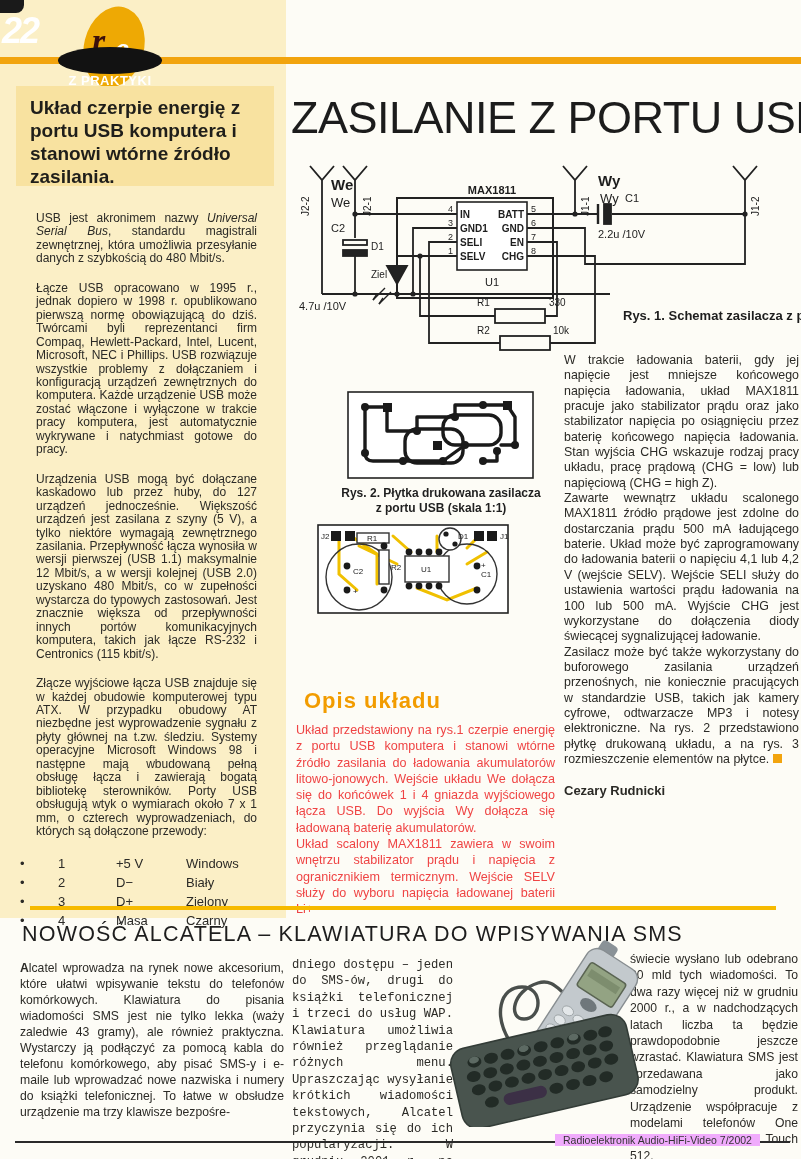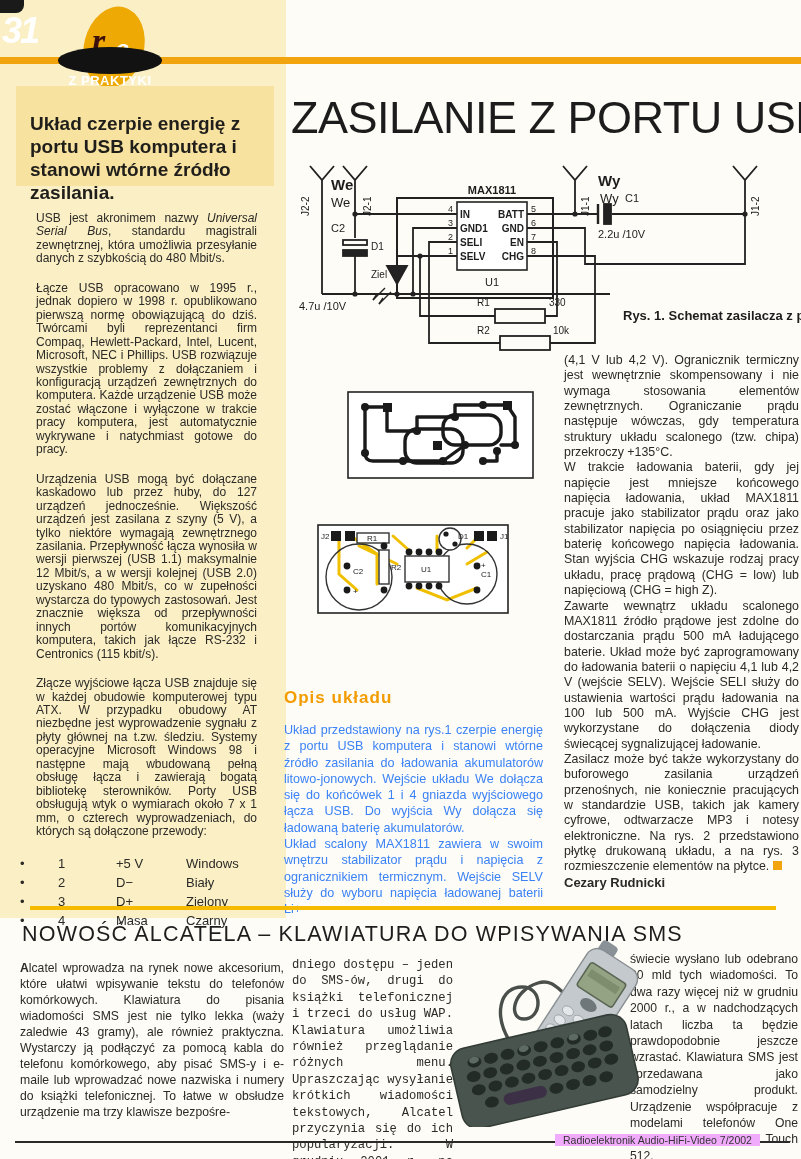--- a/index.html
+++ b/index.html
@@ -9,39 +9,39 @@
   
   #left-panel{left:0;top:0;width:286px;height:918px;background:#fbefc6;}
   #corner-mark{left:0;top:0;width:24px;height:13px;background:#1a1a1a;border-bottom-right-radius:8px;}
   #page-number{left:2px;top:10px;font-size:36px;font-weight:bold;font-style:italic;color:#ffffff;letter-spacing:-2px;}
   #accent-bar{left:0;top:57px;width:801px;height:7px;background:#f2a40e;}
   #logo-ellipse{left:84px;top:6px;width:60px;height:82px;background:#eea904;border-radius:50%;transform:rotate(14deg);}
   #logo-r{left:92px;top:22px;font-family:"Liberation Serif",serif;font-weight:bold;font-style:italic;font-size:34px;color:#3c100c;}
   #logo-e{left:114px;top:30px;font-family:"Liberation Serif",serif;font-weight:bold;font-style:italic;font-size:34px;color:#fff;}
   #badge{left:58px;top:47px;width:104px;height:27px;background:#121212;border-radius:50%;display:flex;align-items:center;justify-content:center;}
   #badge span{color:#fff;font-size:13px;font-weight:bold;letter-spacing:.5px;margin-top:40px;}
-  #lead-box{left:16px;top:86px;width:258px;height:100px;background:#f8e2a0;padding:26px 8px 0 14px;box-sizing:border-box;}
+  #lead-box{left:16px;top:86px;width:258px;height:100px;background:#f8e2a0;padding:10px 8px 0 14px;box-sizing:border-box;}
   #lead-box div{font-size:19px;line-height:23px;font-weight:bold;color:#1f1e1a;}
   
   #left-col{left:20px;top:196px;width:253px;color:#2b2a26;}
   #left-col p{margin:16px;font-size:12px;line-height:13.45px;text-align:justify;}
   .pinlist{margin-top:10px;font-size:13px;line-height:19px;color:#2b2a26;}
   .pinrow{display:flex;}
   .pinrow .b{width:38px;}
   .pinrow .n{width:58px;}
   .pinrow .s{width:70px;}
   
   #main-title{left:291px;top:92px;width:510px;font-size:45px;color:#1c1c1c;letter-spacing:-.5px;white-space:nowrap;}
   .figcap{font-weight:bold;font-size:12px;line-height:15px;color:#1f1f1f;text-align:center;}
-  #opis-heading{left:284px;top:688px;font-size:17px;font-weight:bold;color:#f29c00;letter-spacing:1px;}
-  #mid-col{left:284px;top:722px;width:259px;color:#3b82f6;}
+  #opis-heading{left:304px;top:688px;font-size:22px;font-weight:bold;color:#f29c00;letter-spacing:1px;}
+  #mid-col{left:296px;top:722px;width:259px;color:#ef4444;}
   #mid-col p{margin:0;font-size:12.6px;line-height:16.3px;text-align:justify;}
   #right-col{left:564px;top:353px;width:235px;color:#2b2a26;}
   #right-col p{margin:0;font-size:12.4px;line-height:15.35px;text-align:justify;}
-  #author{font-weight:bold;font-size:13px;}
+  #author{margin-top:16px;font-weight:bold;font-size:13px;}
   .endmark{display:inline-block;width:9px;height:9px;background:#f2a40e;margin-left:4px;}
   #separator{left:30px;top:906px;width:746px;height:4px;background:#f6ba00;}
   
   #news-title{left:22px;top:922px;width:700px;font-size:21.5px;color:#1d1d1d;letter-spacing:1.2px;white-space:nowrap;}
   .newscol{color:#2b2a26;}
   .newscol p{margin:0;font-size:12.2px;line-height:16px;text-align:justify;}
   #news-col1{left:20px;top:960px;width:264px;}
   #news-col2{left:292px;top:957px;width:161px;font-family:Liberation Mono, monospace;}
   #news-col2 p{line-height:16.4px;}
   #news-col3{left:630px;top:951px;width:168px;}
@@ -53,21 +53,21 @@
   svg text{font-family:"Liberation Sans",sans-serif;}
 </style>
 </head>
 <body>
 
 <div id="page">
 
   <div class="abs" id="left-panel"></div>
   <div class="abs" id="accent-bar"></div>
   <div class="abs" id="corner-mark"></div>
-  <div class="abs" id="page-number">31</div>
+  <div class="abs" id="page-number">22</div>
   <div class="abs" id="logo-ellipse"></div>
   <div class="abs" id="logo-r">r</div>
   <div class="abs" id="logo-e">e</div>
   <div class="abs" id="badge">
       <span>Z PRAKTYKI</span>
     </div>
 
   <div class="abs" id="lead-box">
     <div>Układ czerpie energię z portu USB komputera i stanowi wtórne źródło zasilania.</div>
   </div>
@@ -221,20 +221,24 @@
       <circle cx="136" cy="14" r="4"></circle>
         <rect x="156" y="10" width="9" height="9"></rect>
         <circle cx="168" cy="54" r="4"></circle>
       <circle cx="96" cy="70" r="4"></circle>
         <circle cx="136" cy="70" r="4"></circle>
         <circle cx="118" cy="54" r="4"></circle>
       <rect x="86" y="50" width="9" height="9"></rect>
         <circle cx="150" cy="60" r="4"></circle>
     </g>
   </svg>
+  <div class="abs figcap" style="left:330px;top:486px;width:222px;">
+    <div>Rys. 2. Płytka drukowana zasilacza</div>
+    <div>z portu USB (skala 1:1)</div>
+  </div>
 
   <svg class="abs" style="left:317px;top:524px;" width="192" height="90" viewBox="0 0 192 90">
     <rect x="1" y="1" width="190" height="88" fill="#fff" stroke="#222" stroke-width="1.6"></rect>
     <g stroke="#f0c000" stroke-width="3" fill="none" stroke-linecap="round">
       <path d="M22,12 L22,50 L40,66 M34,12 L60,30 L60,60 M76,12 L94,28 M120,12 L120,28 M150,40 L170,28 M162,12 L150,24 M100,64 L130,76 L160,64 M42,22 L80,40"></path>
     </g>
     <g fill="none" stroke="#333" stroke-width="1.4">
       <circle cx="42" cy="53" r="33"></circle>
       <circle cx="150" cy="50" r="30"></circle>
       <rect x="88" y="32" width="44" height="26" fill="#fff"></rect>
@@ -278,21 +282,20 @@
     </g>
   </svg>
 
   <div class="abs" id="opis-heading">Opis układu</div>
   <div class="abs" id="mid-col">
     <p>Układ przedstawiony na rys.1 czerpie energię z portu USB komputera i stanowi wtórne źródło zasilania do ładowania akumulatorów litowo-jonowych. Wejście układu We dołącza się do końcówek 1 i 4 gniazda wyjściowego łącza USB. Do wyjścia Wy dołącza się ładowaną baterię akumulatorów.</p>
     <p>Układ scalony MAX1811 zawiera w swoim wnętrzu stabilizator prądu i napięcia z ogranicznikiem termicznym. Wejście SELV służy do wyboru napięcia ładowanej baterii Li+</p>
   </div>
 
   <div class="abs" id="right-col">
-    <p>(4,1 V lub 4,2 V). Ogranicznik termiczny jest wewnętrznie skompensowany i nie wymaga stosowania elementów zewnętrznych. Ograniczanie prądu następuje wówczas, gdy temperatura struktury układu scalonego (tzw. chipa) przekroczy +135°C.</p>
     <p>W trakcie ładowania baterii, gdy jej napięcie jest mniejsze końcowego napięcia ładowania, układ MAX1811 pracuje jako stabilizator prądu oraz jako stabilizator napięcia po osiągnięciu przez baterię końcowego napięcia ładowania. Stan wyjścia CHG wskazuje rodzaj pracy układu, pracę prądową (CHG = low) lub napięciową (CHG = high Z).</p>
     <p>Zawarte wewnątrz układu scalonego MAX1811 źródło prądowe jest zdolne do dostarczania prądu 500 mA ładującego baterie. Układ może być zaprogramowany do ładowania baterii o napięciu 4,1 lub 4,2 V (wejście SELV). Wejście SELI służy do ustawienia wartości prądu ładowania na 100 lub 500 mA. Wyjście CHG jest wykorzystane do dołączenia diody świecącej sygnalizującej ładowanie.</p>
     <p><span>Zasilacz może być także wykorzystany do buforowego zasilania urządzeń przenośnych, nie koniecznie pracujących w standardzie USB, takich jak kamery cyfrowe, odtwarzacze MP3 i notesy elektroniczne. Na rys. 2 przedstawiono płytkę drukowaną układu, a na rys. 3 rozmieszczenie elementów na płytce.</span><span class="endmark"></span></p>
     <div id="author">Cezary Rudnicki</div>
   </div>
 
   <div class="abs" id="separator"></div>
 
   <div class="abs" id="news-title">NOWOŚĆ ALCATELA – KLAWIATURA DO WPISYWANIA SMS</div>
   <div class="abs newscol" id="news-col1">

